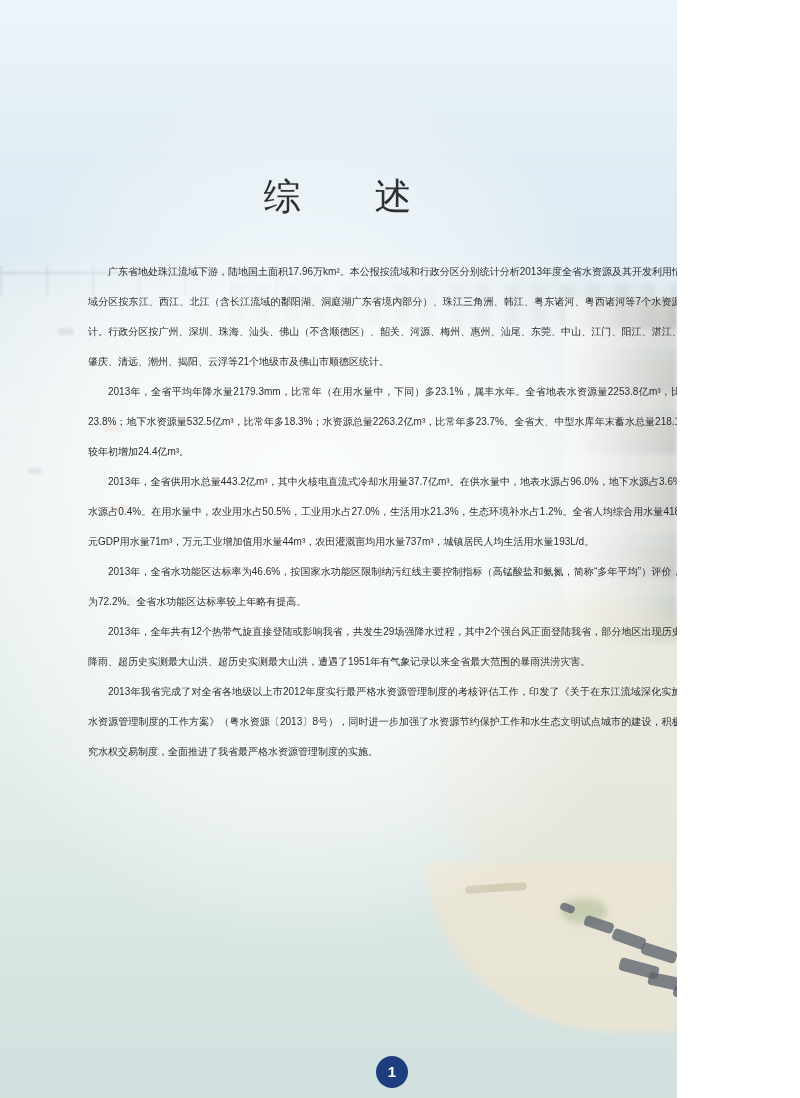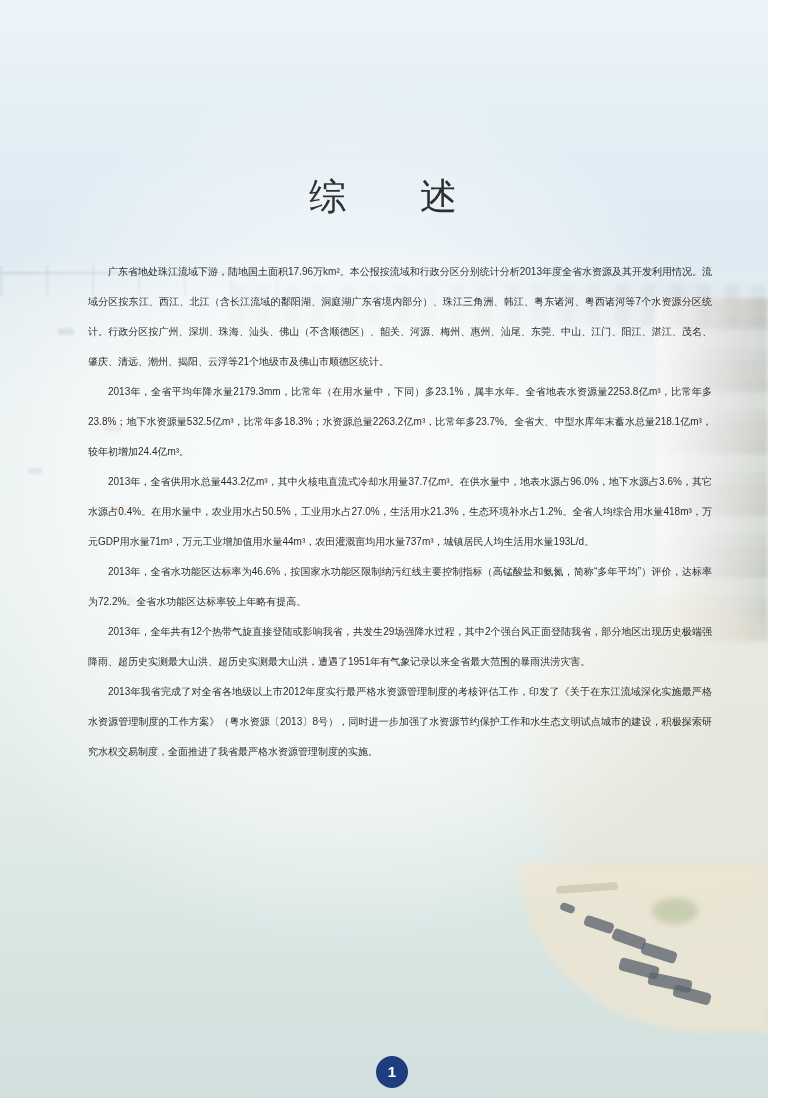--- a/index.html
+++ b/index.html
@@ -1,20 +1,20 @@
 <!DOCTYPE html>
 <html><head>
 <meta charset="utf-8">
 <style>
   * { margin:0; padding:0; box-sizing:border-box; }
   html,body { width:800px; }
   body { font-family:"Liberation Sans","DejaVu Sans",sans-serif; }
 
   .page {
-    position:relative; width:768px; height:1098px; overflow:hidden;
+    position:relative; width:677px; height:1098px; overflow:hidden;
     background:#fef9c3;
   }
 
   
   .bg { position:absolute; inset:0; }
   .bg-base {
     position:absolute; inset:0;
     background:linear-gradient(180deg,
       #e8f2f8 0%, #dceaf3 12%, #d5e5ef 23%, #e0eaee 28%,
       #e3edee 36%, #e1eceb 52%, #dde9e7 68%, #d4e3e0 80%,

